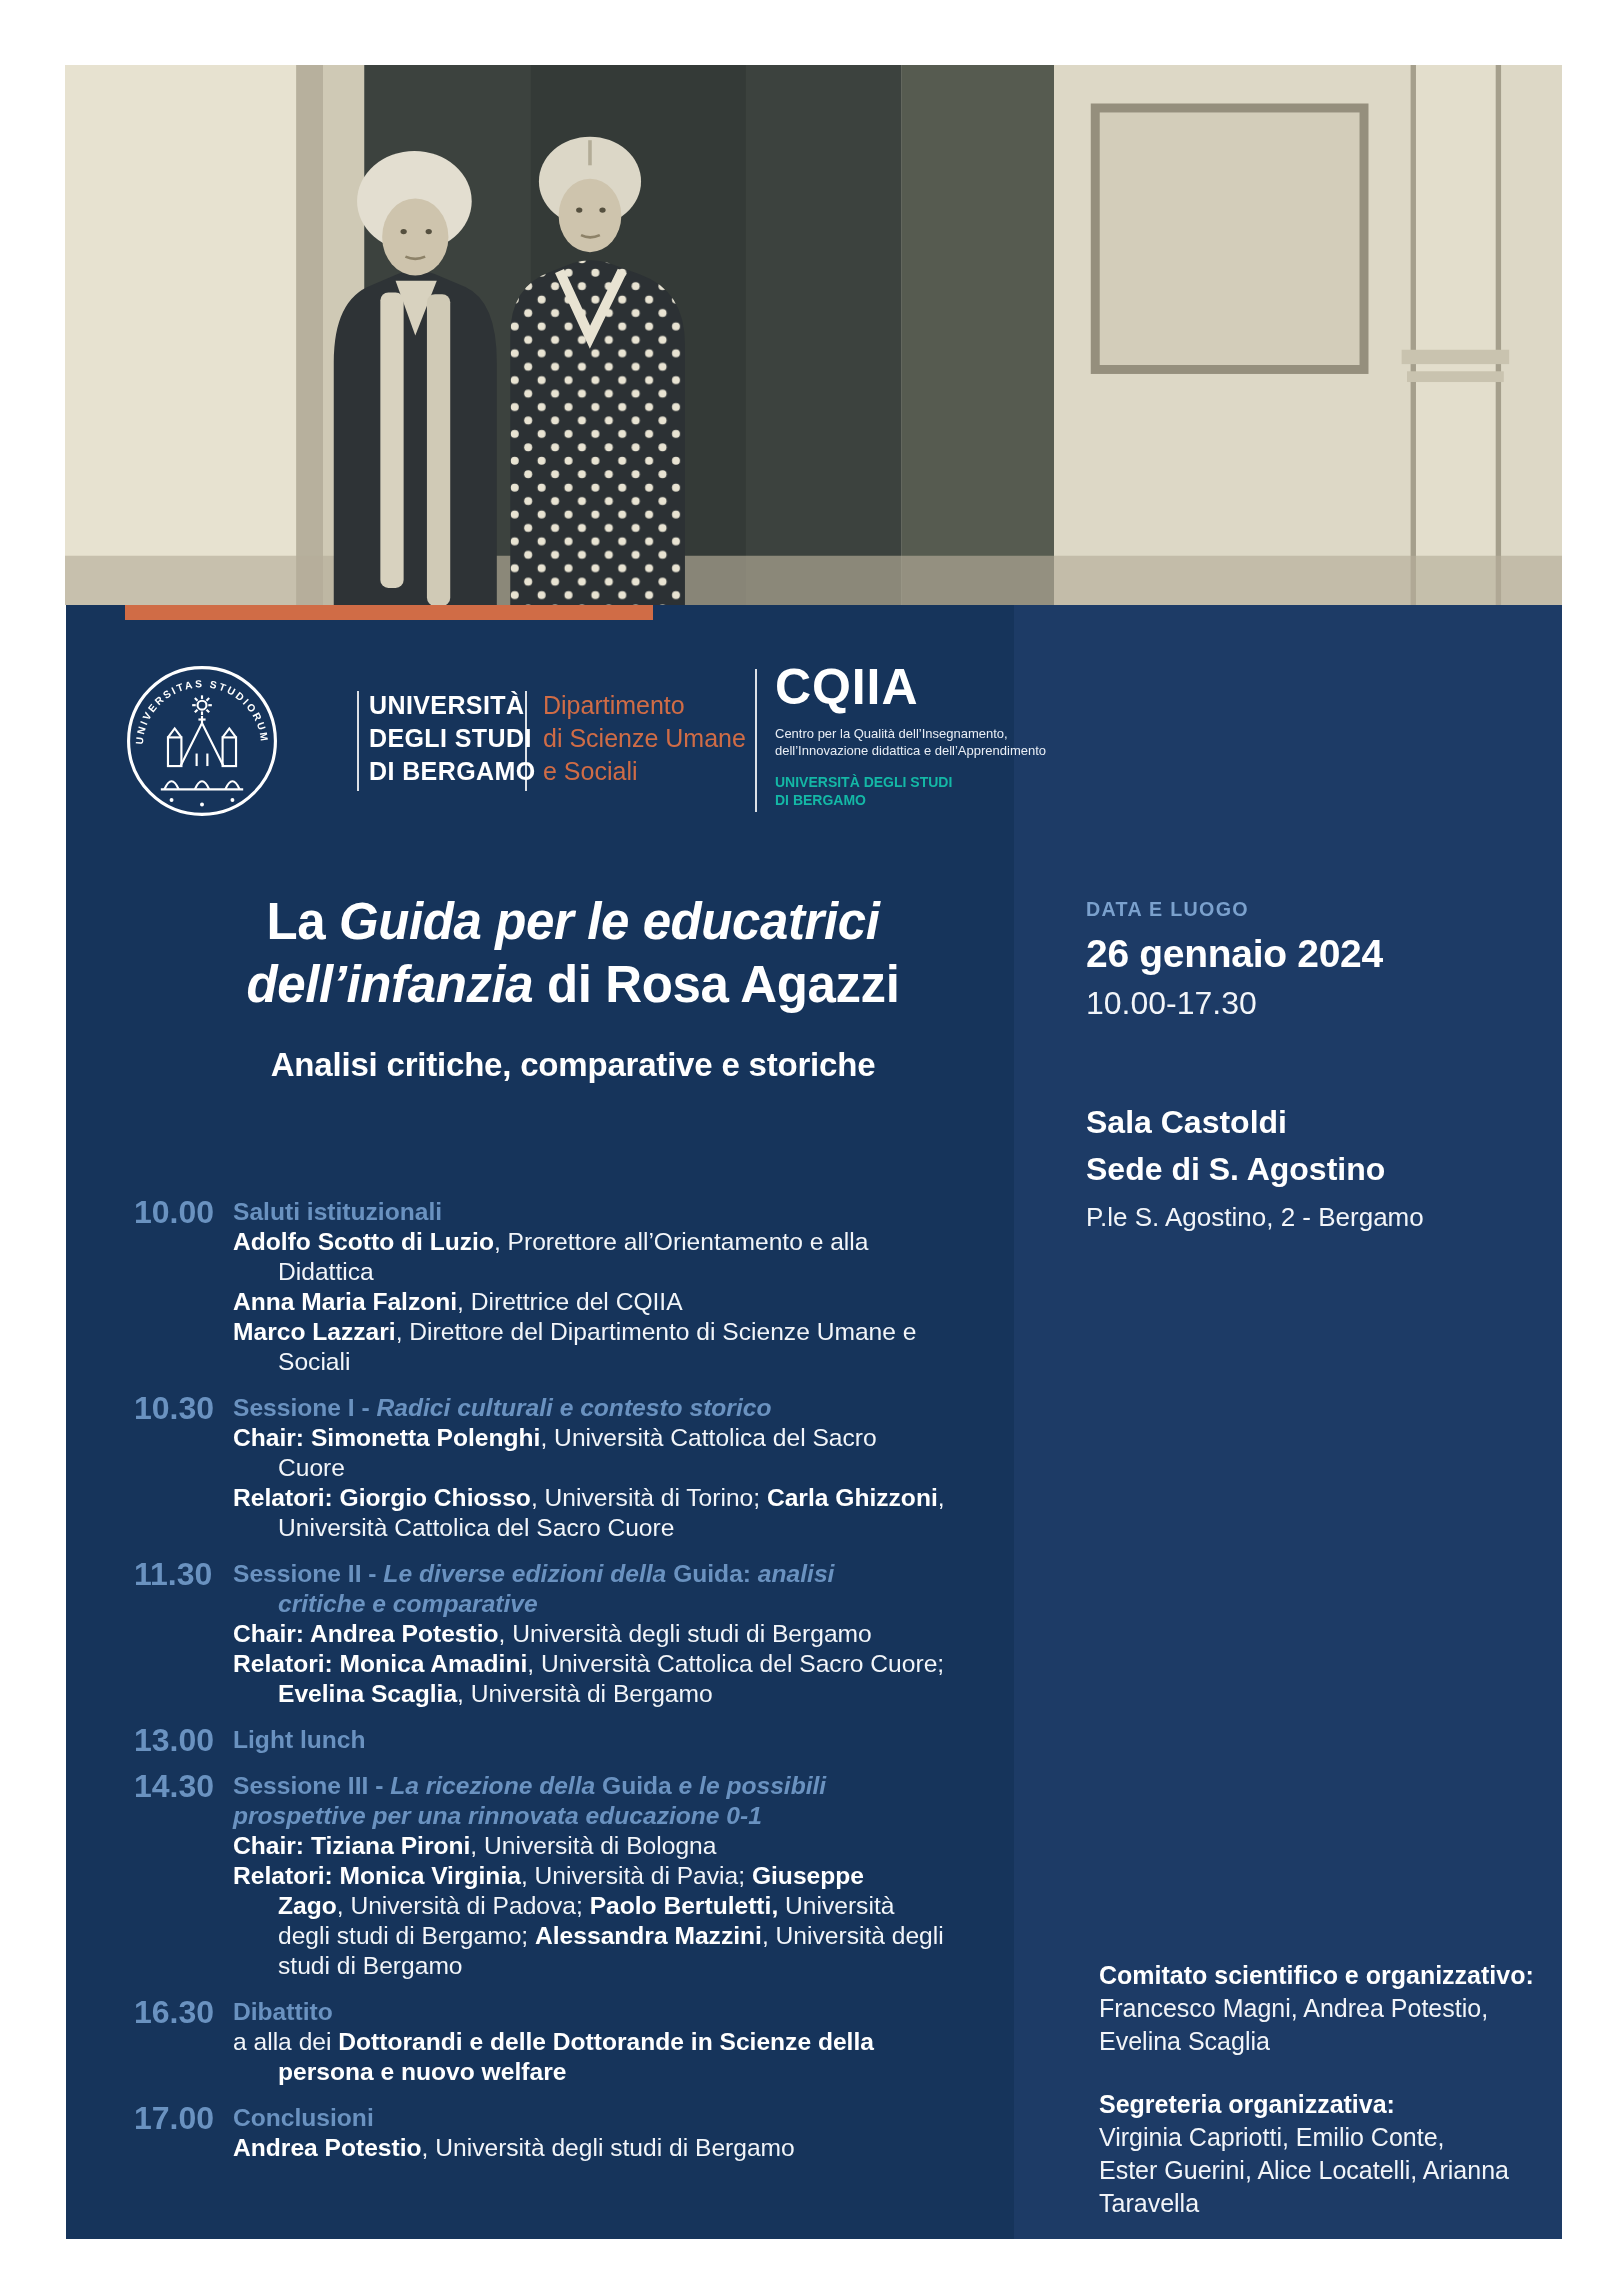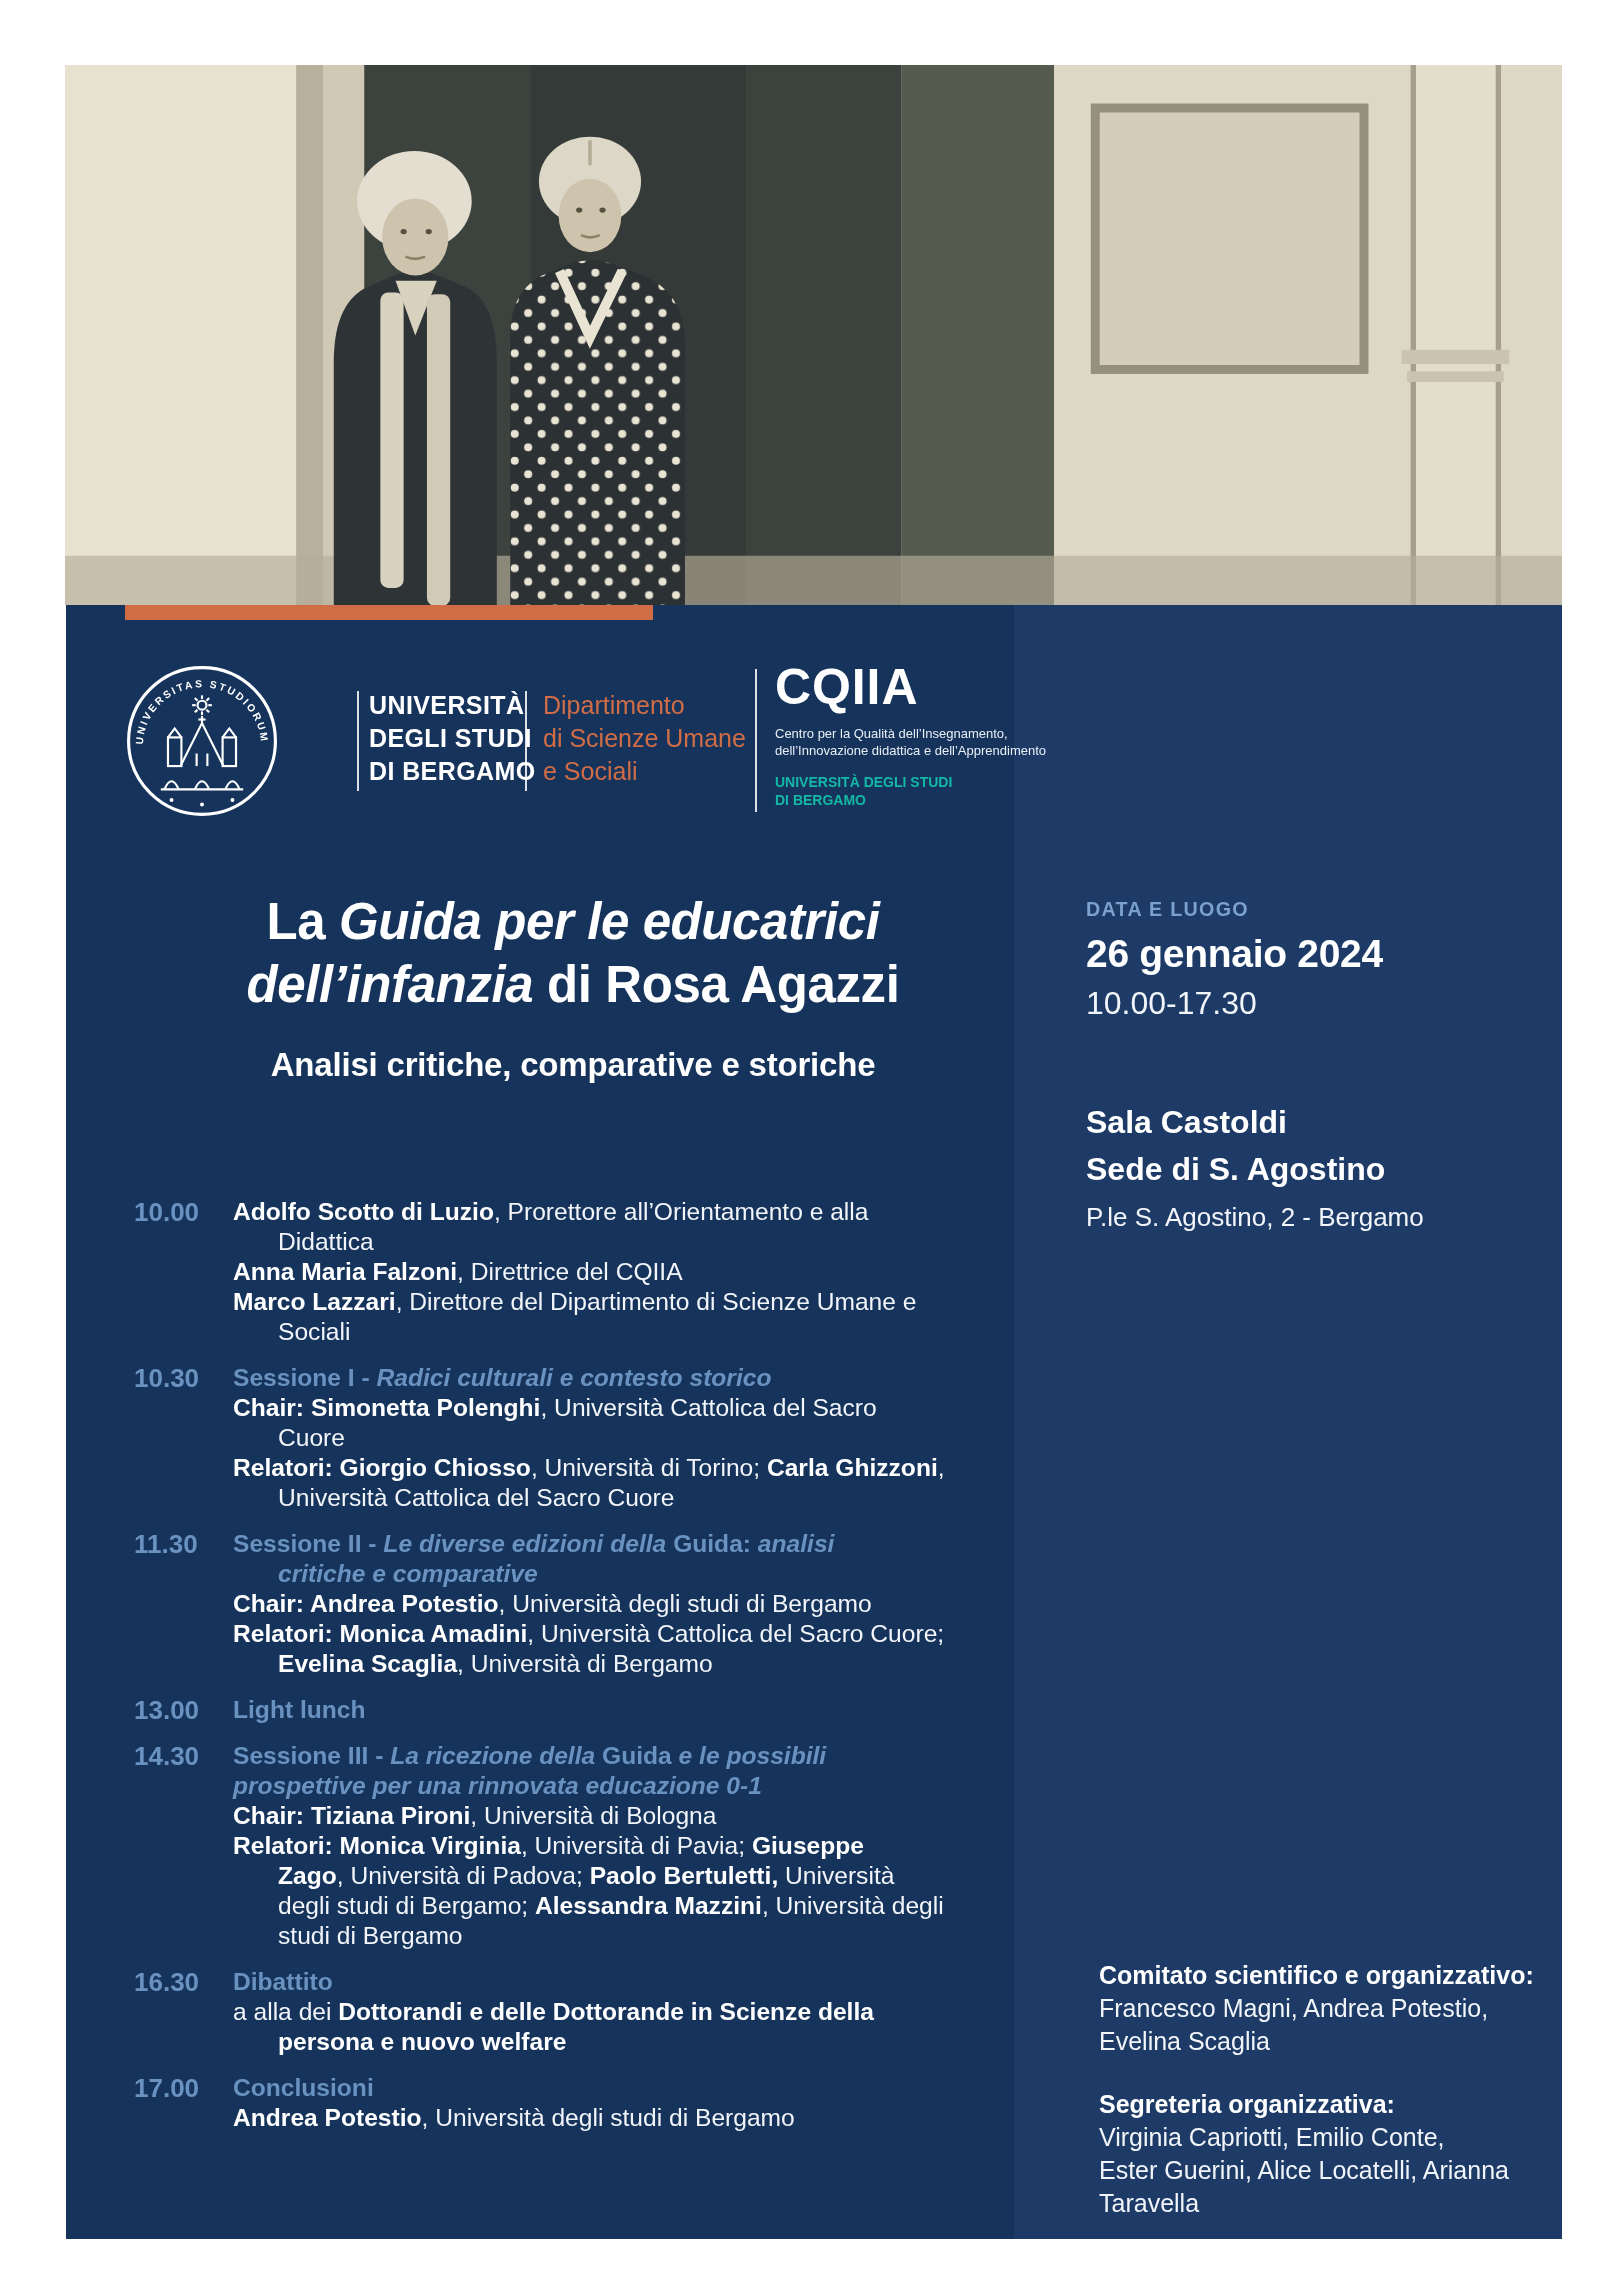--- a/index.html
+++ b/index.html
@@ -43,21 +43,21 @@
   .event{position:absolute;left:1020px;top:293px;width:466px;}
   .event-label{font-size:19.7px;font-weight:700;letter-spacing:1.3px;color:var(--label-blue);}
   .event-date{margin-top:10.7px;font-size:39px;font-weight:700;color:#ffffff;letter-spacing:-0.3px;}
   .event-time{margin-top:9px;font-size:32px;font-weight:400;color:#f2f5f9;}
   .venue{margin-top:77px;font-size:32px;line-height:47px;font-weight:700;color:#ffffff;}
   .address{margin-top:9px;font-size:26px;font-weight:400;color:#f2f5f9;}
   
   .program{position:absolute;left:68px;top:592px;width:887px;}
   .prow{display:grid;grid-template-columns:99px 1fr;margin-top:16px;}
   .prow:first-child{margin-top:0;}
-  .ptime{font-size:26px;font-weight:700;color:var(--blue);line-height:30px;}
+  .ptime{font-size:32px;font-weight:700;color:var(--blue);line-height:30px;}
   .plines{min-width:0;}
   .pline{font-size:24.6px;line-height:30px;color:var(--body-text);font-weight:400;}
   .pline.ind{padding-left:45px;}
   .seg-b{font-weight:700;color:#ffffff;}
   .seg-i{font-style:italic;}
   .c-blue{color:var(--blue);}
   
   .committees{position:absolute;left:1020px;top:1354px;width:466px;color:#f2f5f9;margin-left:13px;}
   .cblock{margin-top:30px;}
   .cblock:first-child{margin-top:0;}
@@ -200,20 +200,21 @@
           <div>Sala Castoldi</div>
           <div>Sede di S. Agostino</div>
         </div>
       <div class="address">P.le S. Agostino, 2 - Bergamo</div>
     </div>
 
     <div class="program" id="program">
         <div class="prow">
           <div class="ptime">10.00</div>
           <div class="plines">
+            <div class="pline"><span class="seg-b c-blue">Saluti istituzionali</span></div>
             <div class="pline"><span class="seg-b">Adolfo Scotto di Luzio</span><span class="">, Prorettore all’Orientamento e alla</span></div>
             <div class="pline ind"><span class="">Didattica</span></div>
             <div class="pline"><span class="seg-b">Anna Maria Falzoni</span><span class="">, Direttrice del CQIIA</span></div>
             <div class="pline"><span class="seg-b">Marco Lazzari</span><span class="">, Direttore del Dipartimento di Scienze Umane e</span></div>
             <div class="pline ind"><span class="">Sociali</span></div>
           </div>
         </div>
         <div class="prow">
           <div class="ptime">10.30</div>
           <div class="plines">

